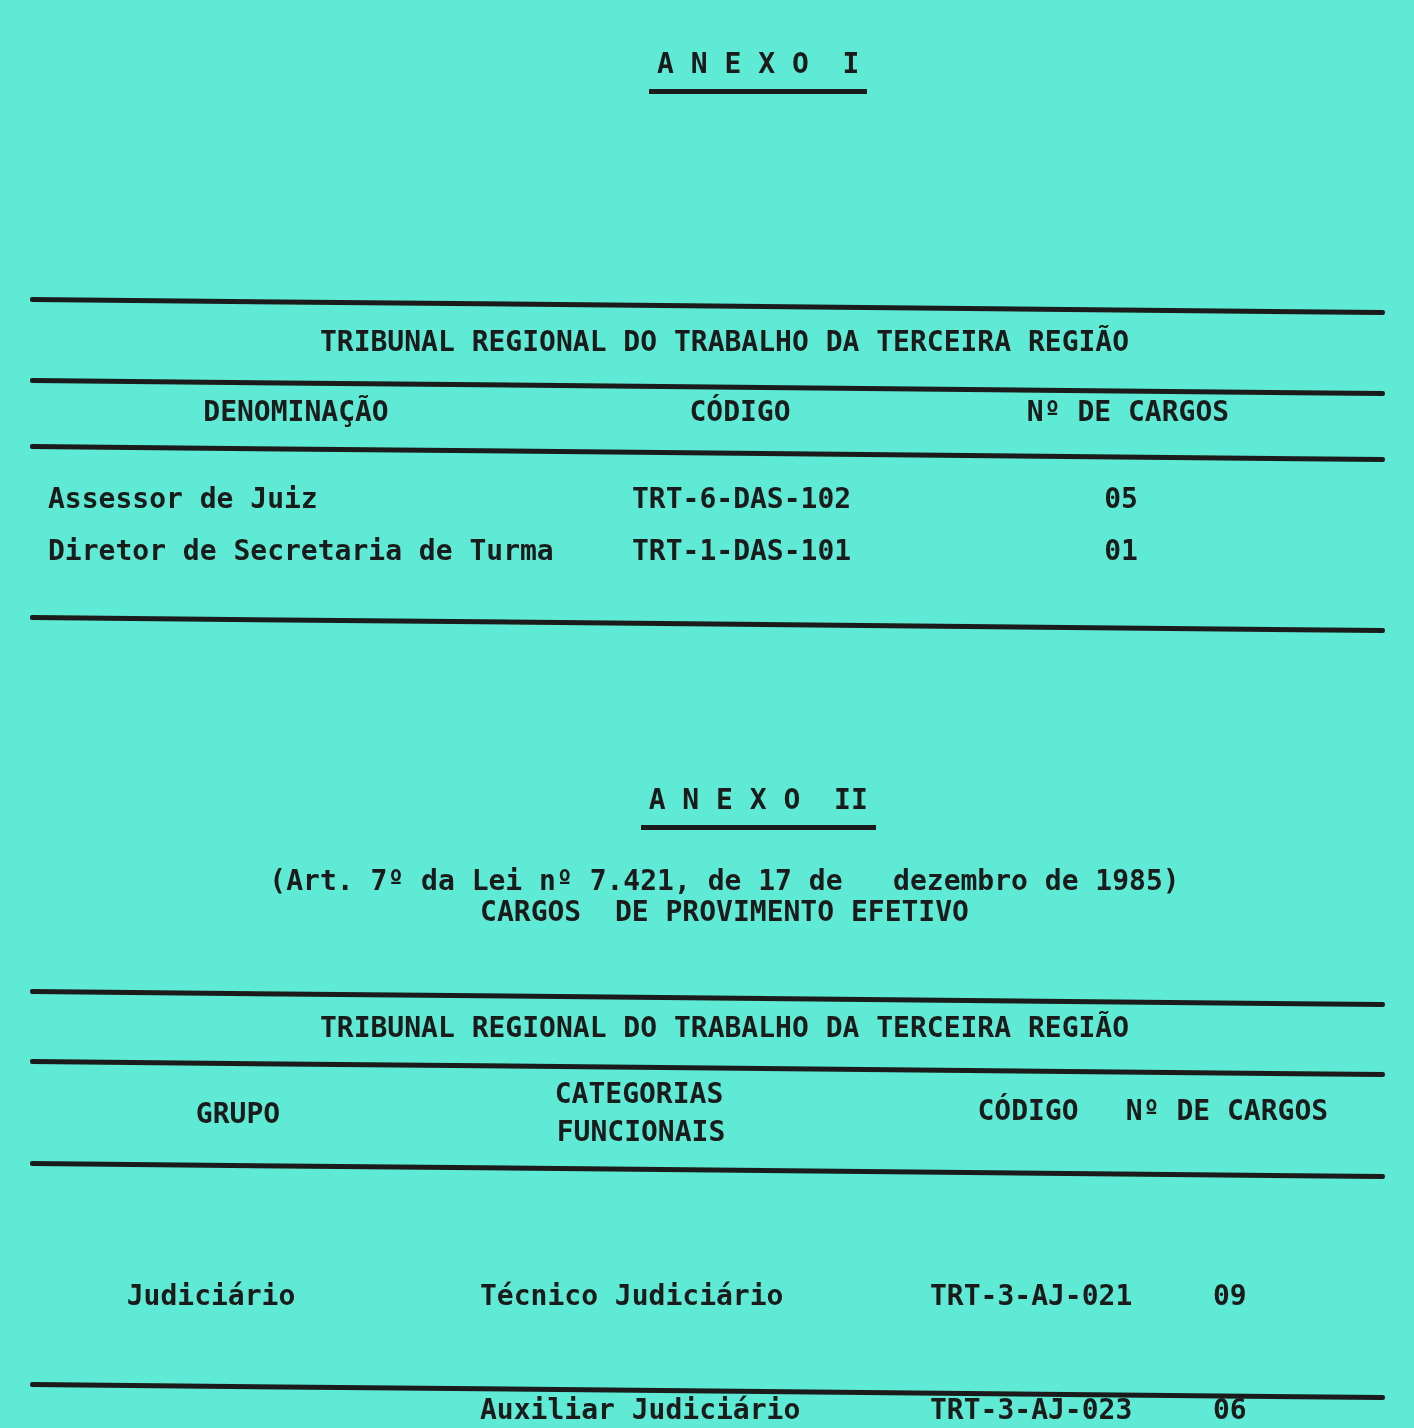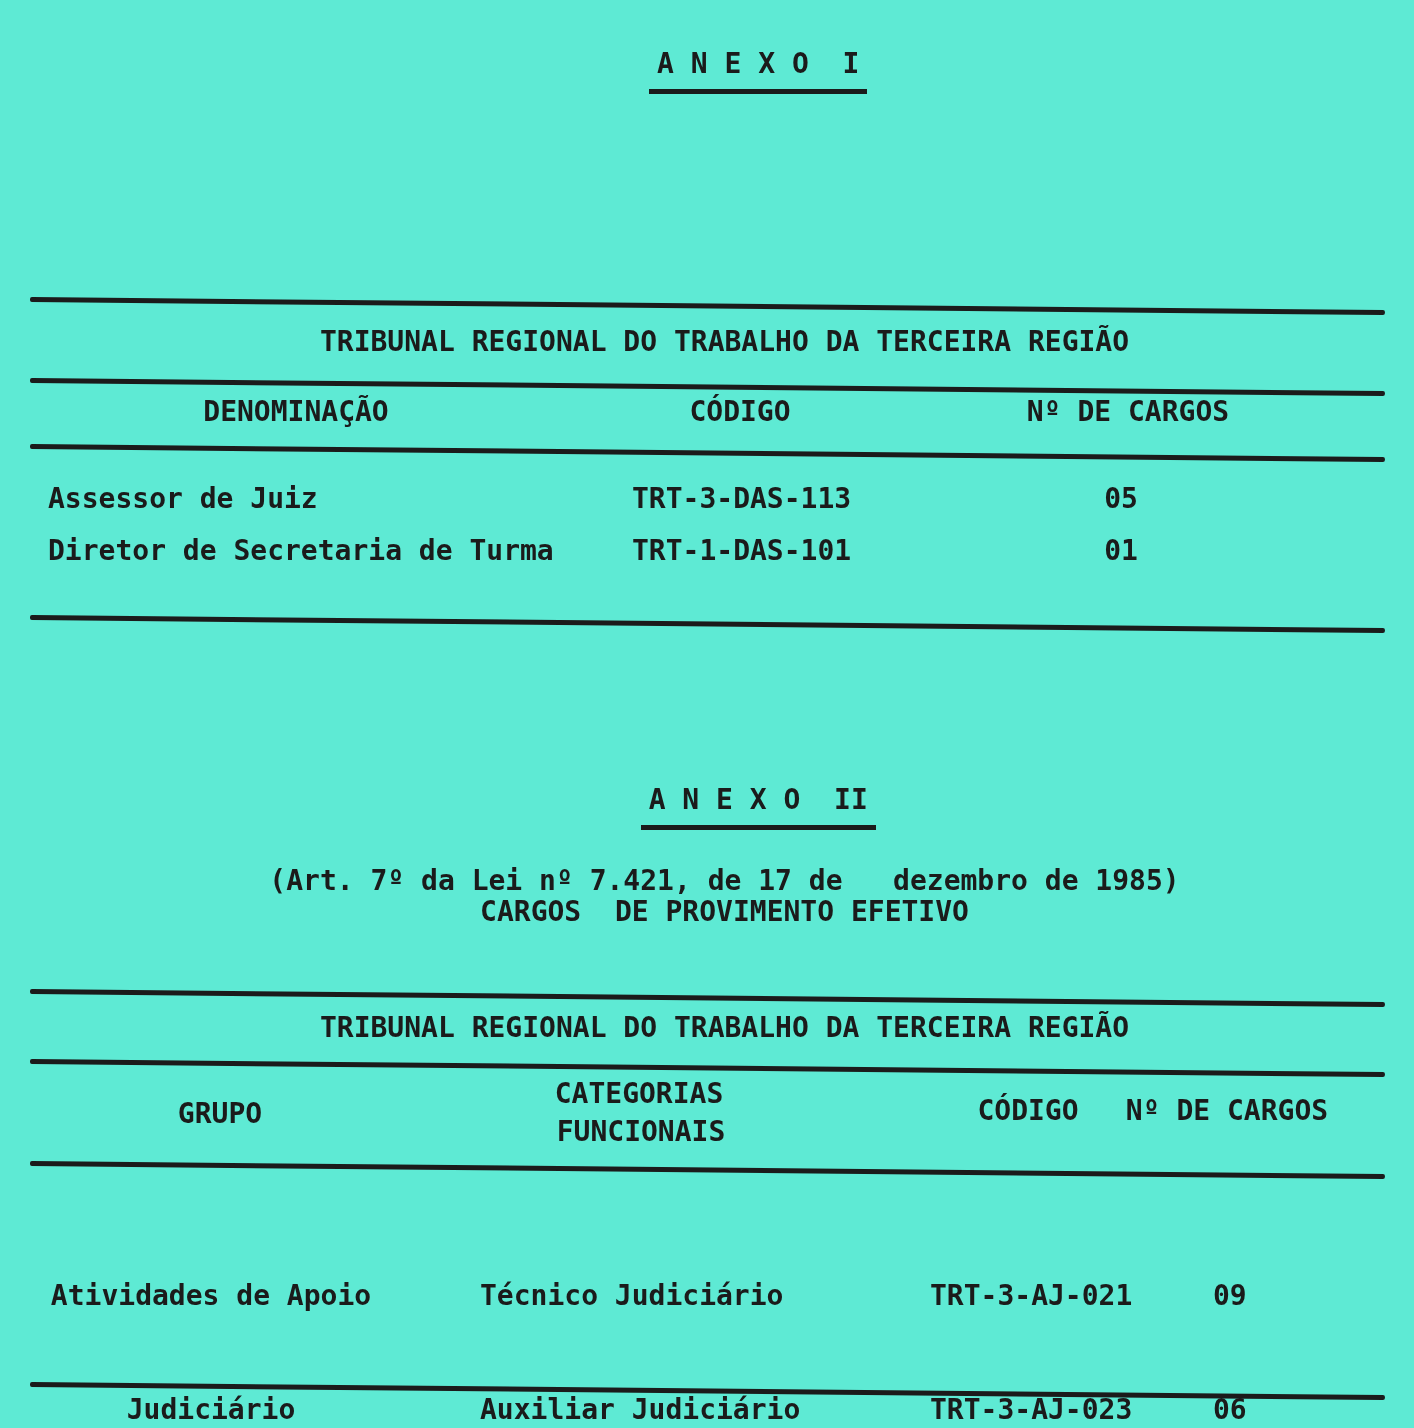--- a/index.html
+++ b/index.html
@@ -60,21 +60,21 @@
 
   <div class="rule" style="top:378px"></div>
 
   <div class="cellc" style="left:296px;  top:398px">DENOMINAÇÃO</div>
   <div class="cellc" style="left:740px;  top:398px">CÓDIGO</div>
   <div class="cellc" style="left:1128px; top:398px">Nº DE CARGOS</div>
 
   <div class="rule" style="top:444px"></div>
 
   <div class="abs" style="left:48px;   top:485px">Assessor de Juiz</div>
-  <div class="abs" style="left:632px;  top:485px">TRT-3-DAS-113</div>
+  <div class="abs" style="left:632px;  top:485px">TRT-6-DAS-102</div>
   <div class="cellc" style="left:1121px; top:485px">05</div>
 
   <div class="abs" style="left:48px;   top:537px">Diretor de Secretaria de Turma</div>
   <div class="abs" style="left:632px;  top:537px">TRT-1-DAS-101</div>
   <div class="cellc" style="left:1121px; top:537px">01</div>
 
   <div class="rule" style="top:615px"></div>
 
   <div class="center anexo-title" style="top:758px">
     <span>A N E X O  II</span>
@@ -83,30 +83,29 @@
   <div class="center" style="top:867px">(Art. 7º da Lei nº 7.421, de 17 de   dezembro de 1985)</div>
 
   <div class="center" style="top:898px">CARGOS  DE PROVIMENTO EFETIVO</div>
 
   <div class="rule" style="top:989px"></div>
 
   <div class="center" style="top:1014px">TRIBUNAL REGIONAL DO TRABALHO DA TERCEIRA REGIÃO</div>
 
   <div class="rule" style="top:1059px"></div>
 
-  <div class="cellc" style="left:220px;  top:1100px">GRUPO</div>
+  <div class="cellc" style="left:238px;  top:1100px">GRUPO</div>
   <div class="cellc" style="left:639px;  top:1080px">CATEGORIAS</div>
   <div class="cellc" style="left:641px;  top:1118px">FUNCIONAIS</div>
   <div class="cellc" style="left:1028px; top:1097px">CÓDIGO</div>
   <div class="cellc" style="left:1227px; top:1097px">Nº DE CARGOS</div>
 
   <div class="rule" style="top:1161px"></div>
 
   <div class="grupo-block" style="left:211px; top:1201px">
-    <div>Atividades de Apoio</div>
     <div>Judiciário</div>
     
   </div>
 
   <div class="abs stack" style="left:480px; top:1201px">
     <div>Técnico Judiciário</div>
     <div>Auxiliar Judiciário</div>
     
     
   </div>

